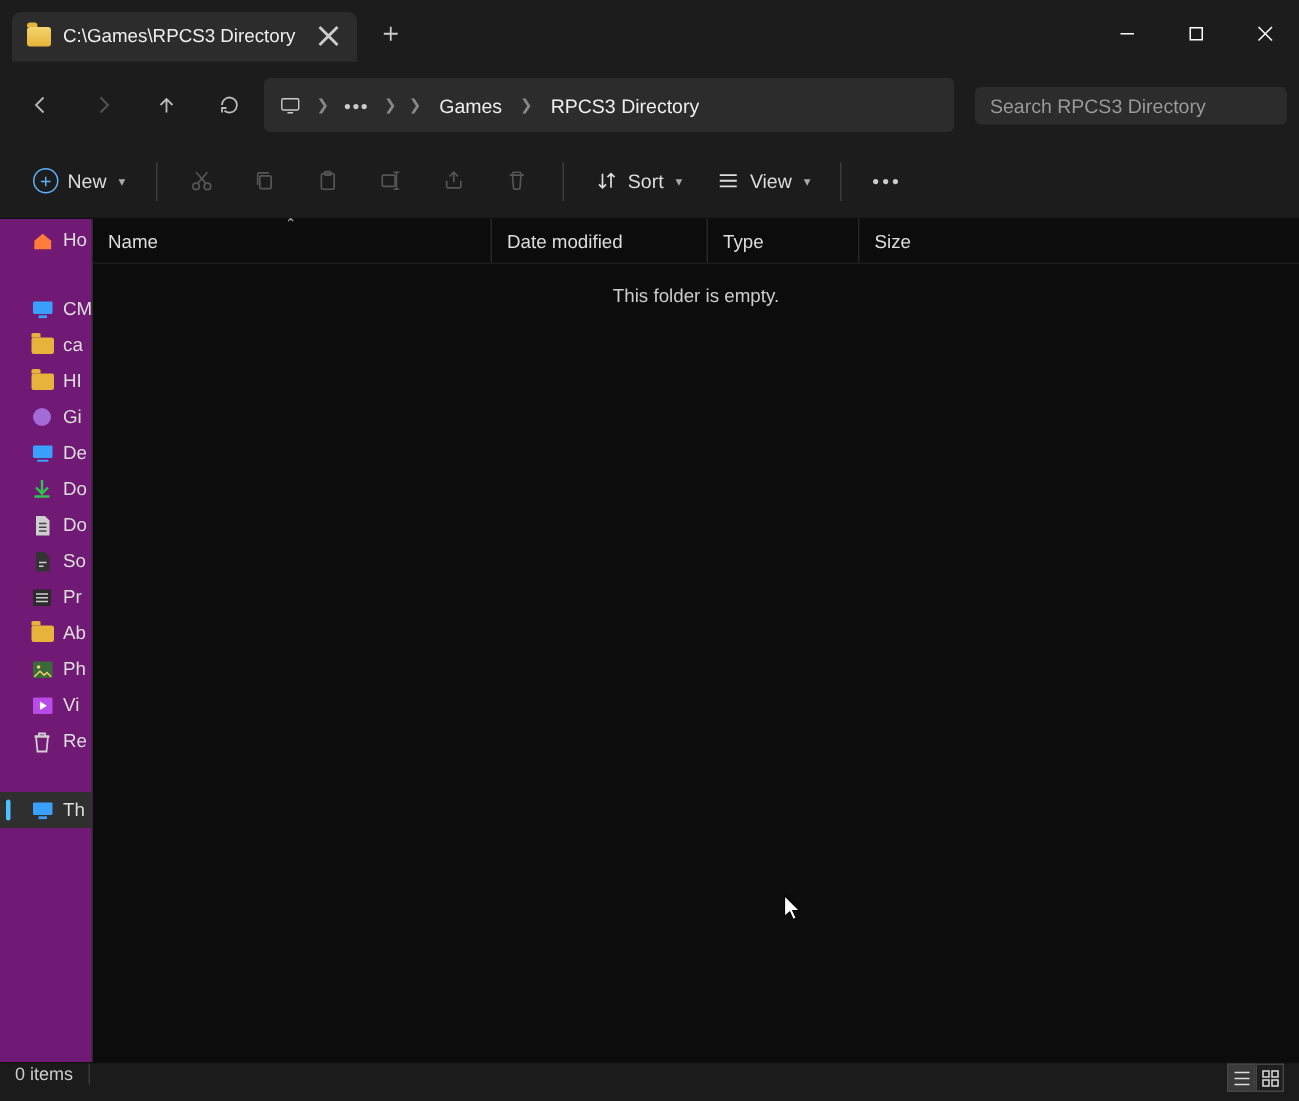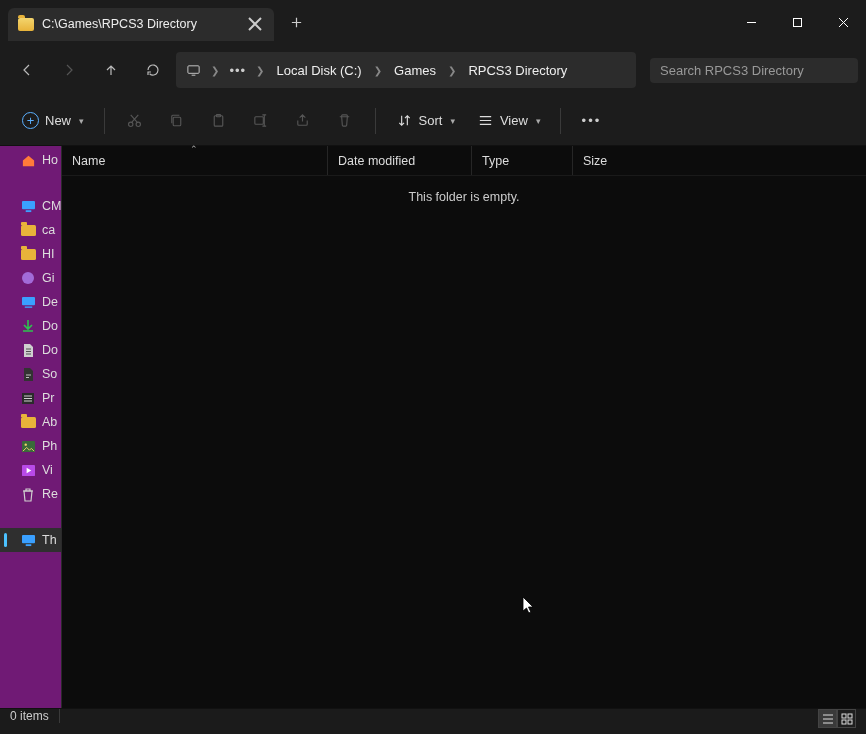--- a/index.html
+++ b/index.html
@@ -1,20 +1,20 @@
 <!DOCTYPE html>
 <html><head>
 <meta charset="utf-8">
 <style>
   * { box-sizing: border-box; margin: 0; padding: 0; font-family: "Segoe UI", Arial, sans-serif; }
   body { width: 866px; height: 734px; background: #0b0b0b; color: #fff; font-size: 13px; overflow: hidden; display: flex; flex-direction: column; }
   
   
   .titlebar { height: 44px; background: #1c1c1c; display: flex; align-items: center; }
-  .tab { height: 33px; margin-top: 4px; margin-left: 8px; background: #2c2c2c; border-radius: 6px 6px 0 0; display: flex; align-items: center; padding: 0 10px; width: 266px; gap: 8px; }
+  .tab { height: 33px; margin-top: 4px; margin-left: 8px; background: #2c2c2c; border-radius: 6px 6px 0 0; display: flex; align-items: center; padding: 0 10px; width: 230px; gap: 8px; }
   .tab .folder-ic { width: 16px; height: 13px; background: linear-gradient(#f3d56e,#e8b33a); border-radius: 2px; position: relative; }
   .tab .folder-ic::before { content:""; position:absolute; top:-3px; left:0; width:7px; height:3px; background:#e8b33a; border-radius: 2px 2px 0 0;}
   .tab-title { flex:1; font-size:12.5px; color:#eee; white-space:nowrap; overflow:hidden; }
   .tab-close { width:18px; height:18px; display:flex; align-items:center; justify-content:center; color:#ccc; border-radius:3px; }
   .newtab { width:32px; height:32px; margin-left:6px; display:flex; align-items:center; justify-content:center; color:#ccc; border-radius:4px; }
   .titlebar-spacer { flex:1; }
   .winbtn { width:46px; height:44px; display:flex; align-items:center; justify-content:center; color:#fff; }
   .winbtn svg { width:11px; height:11px; }
   
   
@@ -128,23 +128,20 @@
       <svg width="15" height="15" viewBox="0 0 16 16">
           <rect x="2" y="3" width="12" height="8" rx="1" stroke="#ccc" stroke-width="1" fill="none"></rect>
           <path d="M6 13h4" stroke="#ccc" stroke-width="1"></path>
         </svg>
     </div>
     <span class="chevron">❯</span>
     <div class="addrseg icon-only">
       <span style="letter-spacing:1px;color:#ccc;">•••</span>
     </div>
     <span class="chevron">❯</span>
-    <div class="addrseg">
-        <span>Local Disk (C:)</span>
-      </div>
     <span class="chevron">❯</span>
     <div class="addrseg">
         <span>Games</span>
       </div>
     <span class="chevron">❯</span>
     <div class="addrseg">
         <span>RPCS3 Directory</span>
       </div>
   </div>
   <div class="searchbox">

